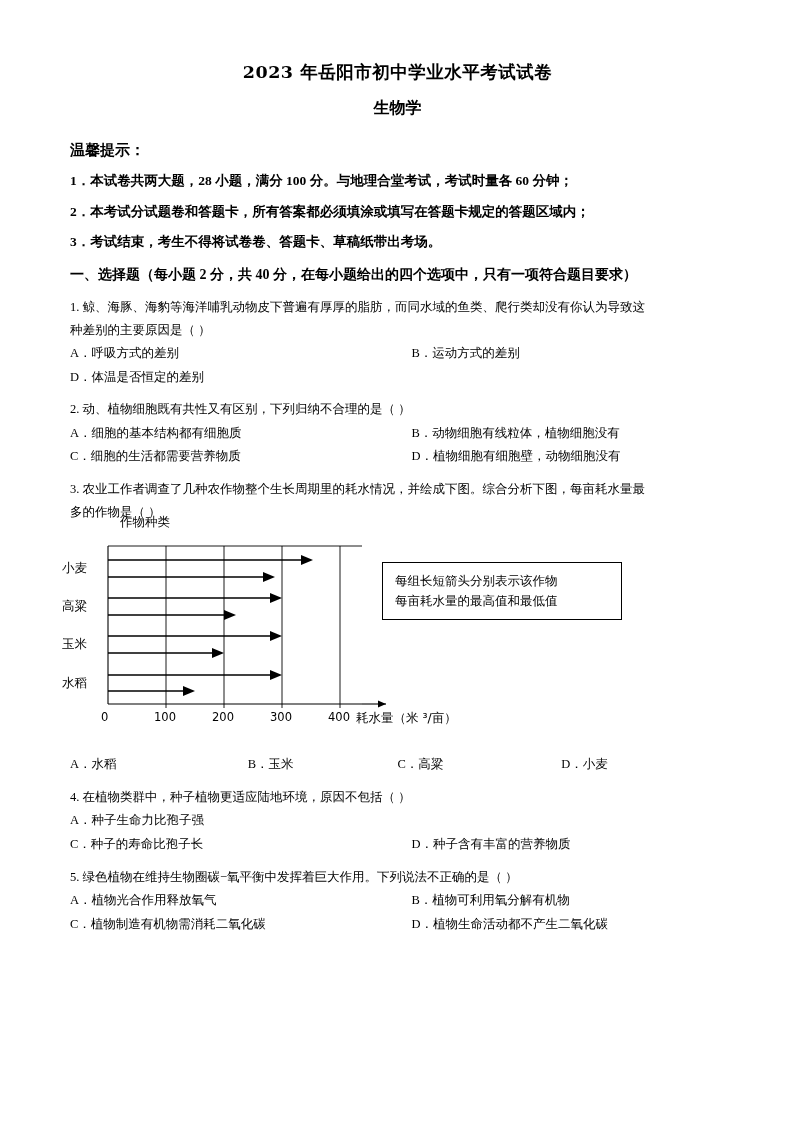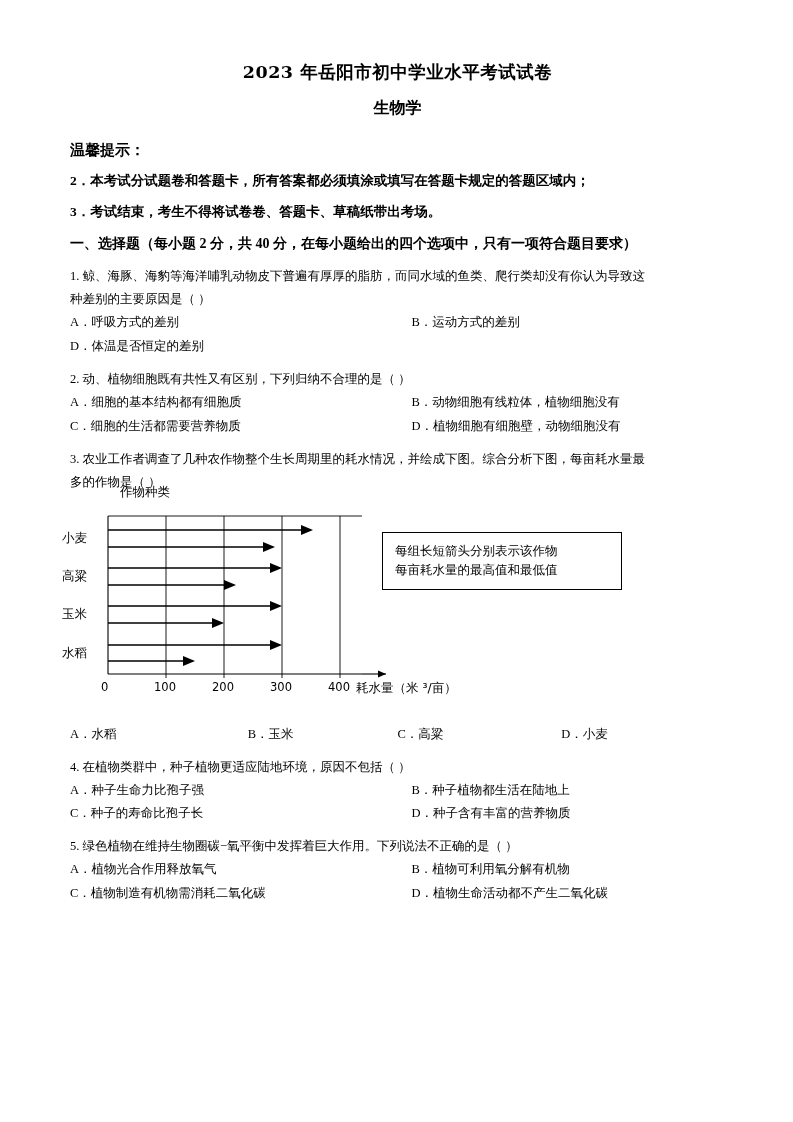--- a/index.html
+++ b/index.html
@@ -138,20 +138,21 @@
 </head>
 <body>
 
 <div class="page">
   <div class="content">
 
     <div class="doc-title">2023 年岳阳市初中学业水平考试试卷</div>
     <div class="doc-subtitle">生物学</div>
 
     <div class="notice-heading">温馨提示：</div>
+    <div class="notice-item">1．本试卷共两大题，28 小题，满分 100 分。与地理合堂考试，考试时量各 60 分钟；</div>
     <div class="notice-item">2．本考试分试题卷和答题卡，所有答案都必须填涂或填写在答题卡规定的答题区域内；</div>
     <div class="notice-item">3．考试结束，考生不得将试卷卷、答题卡、草稿纸带出考场。</div>
 
     <div class="section-heading">一、选择题（每小题 2 分，共 40 分，在每小题给出的四个选项中，只有一项符合题目要求）</div>
 
     <div class="q-block">
       <div class="q-stem">
         <span>1.</span>
         <span>鲸、海豚、海豹等海洋哺乳动物皮下普遍有厚厚的脂肪，而同水域的鱼类、爬行类却没有你认为导致这</span>
         <br>
@@ -268,21 +269,20 @@
       </div>
     </div>
 
     <div class="q-block">
       <div class="q-stem">
         <span>4.</span>
         <span>在植物类群中，种子植物更适应陆地环境，原因不包括（      ）</span>
       </div>
       <div class="opt-row">
         <div class="opt">A．种子生命力比孢子强</div>
-        <div class="opt">B．种子植物都生活在陆地上</div>
       </div>
       <div class="opt-row">
         <div class="opt">C．种子的寿命比孢子长</div>
         <div class="opt">D．种子含有丰富的营养物质</div>
       </div>
     </div>
 
     <div class="q-block">
       <div class="q-stem">
         <span>5.</span>

